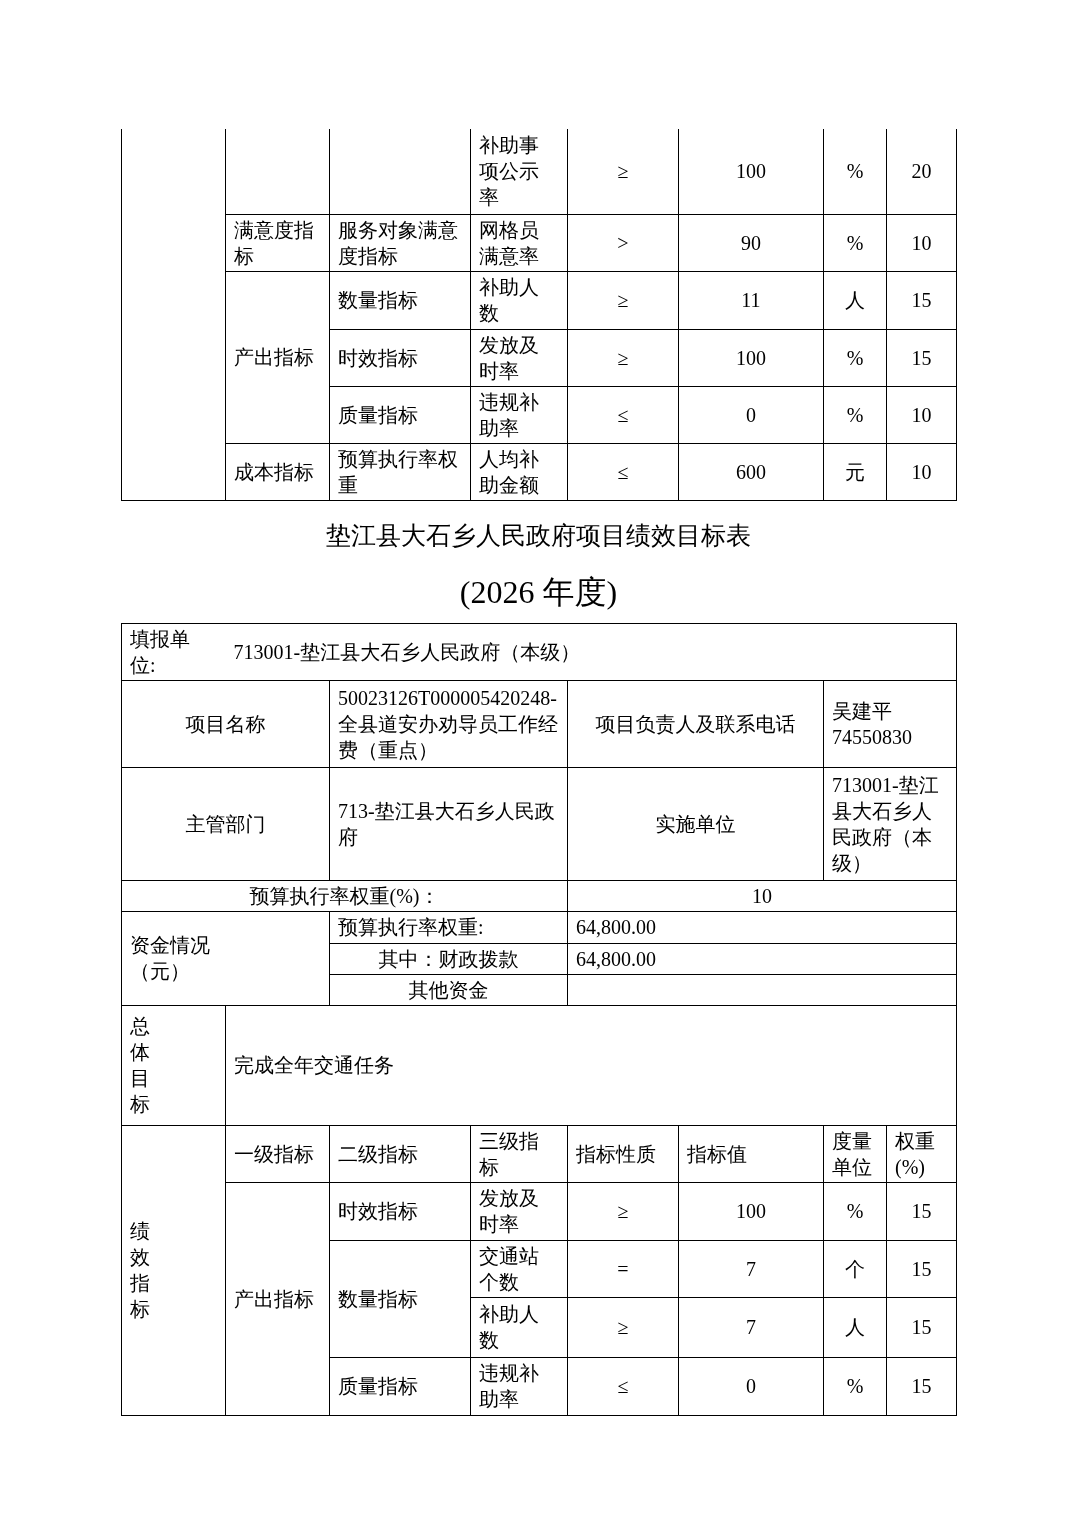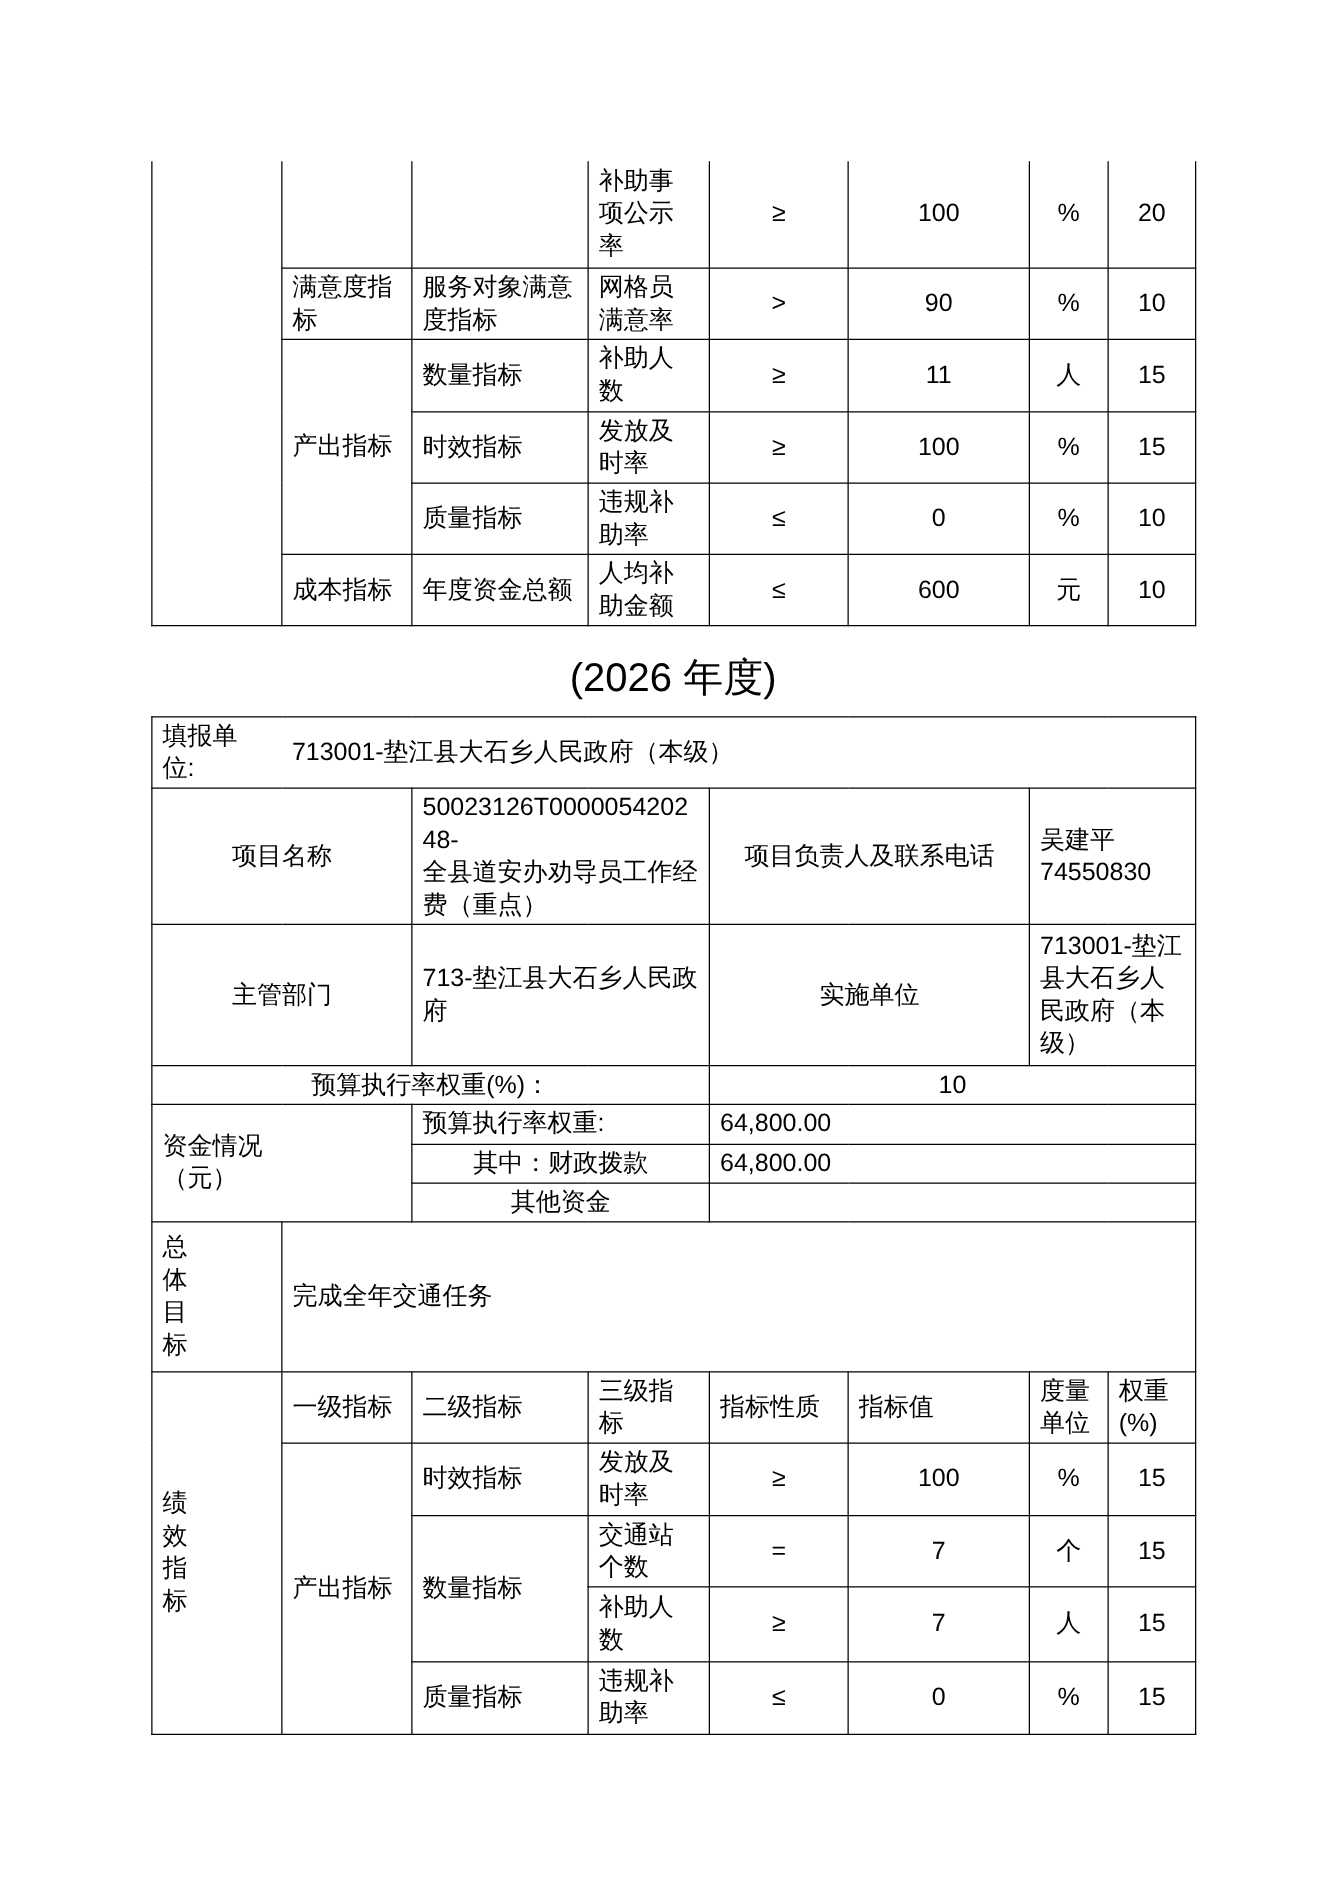--- a/index.html
+++ b/index.html
@@ -1,18 +1,18 @@
 <!DOCTYPE html>
 <html><head>
 <meta charset="utf-8">
 <style>
   html,body{margin:0;padding:0;background:#ffffff;}
   .page{
     width:1074px;height:1520px;background:#fff;position:relative;
-    font-family:Liberation Sans, sans-serif;color:#000;
+    font-family:Liberation Serif, serif;color:#000;
     padding-top:129px;box-sizing:border-box;overflow:hidden;
   }
   table.grid{
     border-collapse:collapse;table-layout:fixed;
     margin-left:121px;width:835px;
   }
   table.grid td{
     border:1.5px solid #000;
     font-size:20px;line-height:26px;
     padding:2px 8px;vertical-align:middle;
@@ -102,31 +102,32 @@
       <td class="L">质量指标</td>
       <td class="L">违规补
 助率</td>
       <td class="C">≤</td>
       <td class="C">0</td>
       <td class="C">%</td>
       <td class="C">10</td>
     </tr>
     <tr style="height:57px">
       <td class="L">成本指标</td>
-      <td class="L">年度资金总额</td>
+      <td class="L">预算执行率权重</td>
       <td class="L">人均补
 助金额</td>
       <td class="C">≤</td>
       <td class="C">600</td>
       <td class="C">元</td>
       <td class="C">10</td>
     </tr>
   </tbody>
     </table>
 
+  <div class="doc-title">垫江县大石乡人民政府项目绩效目标表</div>
   <div class="doc-subtitle">(2026 年度)</div>
 
   <table class="grid t2">
     <colgroup>
       <col style="width:104px">
         <col style="width:104px">
         <col style="width:141px">
         <col style="width:97px">
       <col style="width:111px">
         <col style="width:145px">

